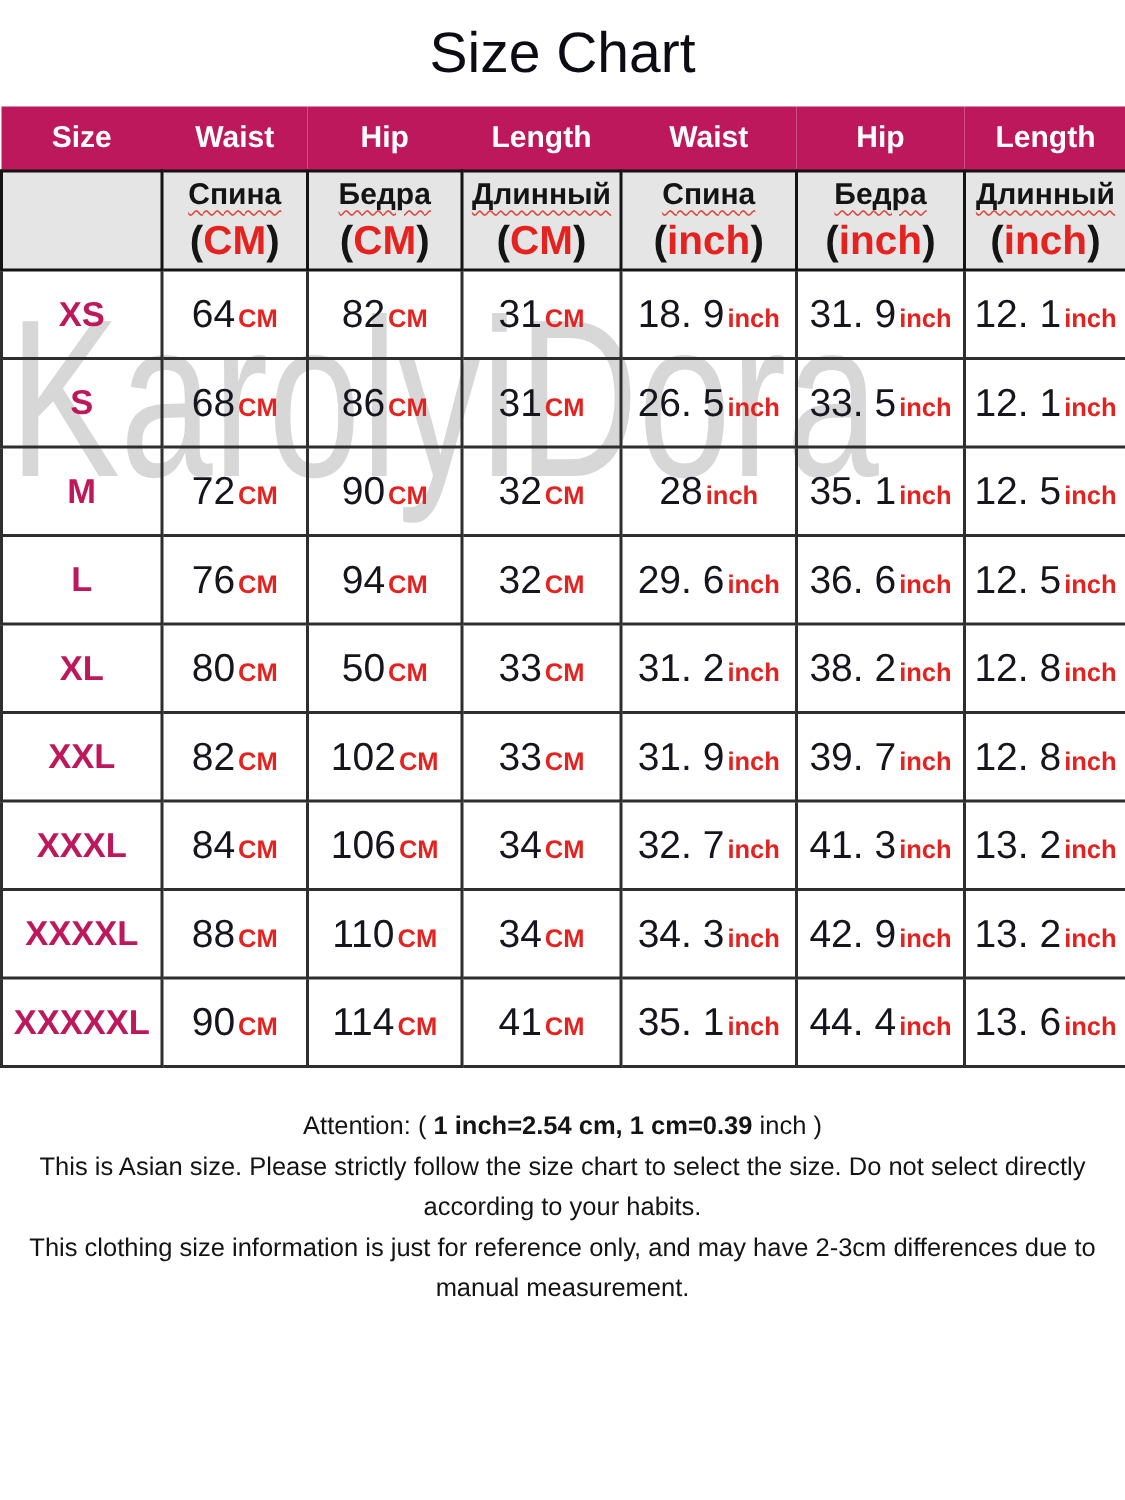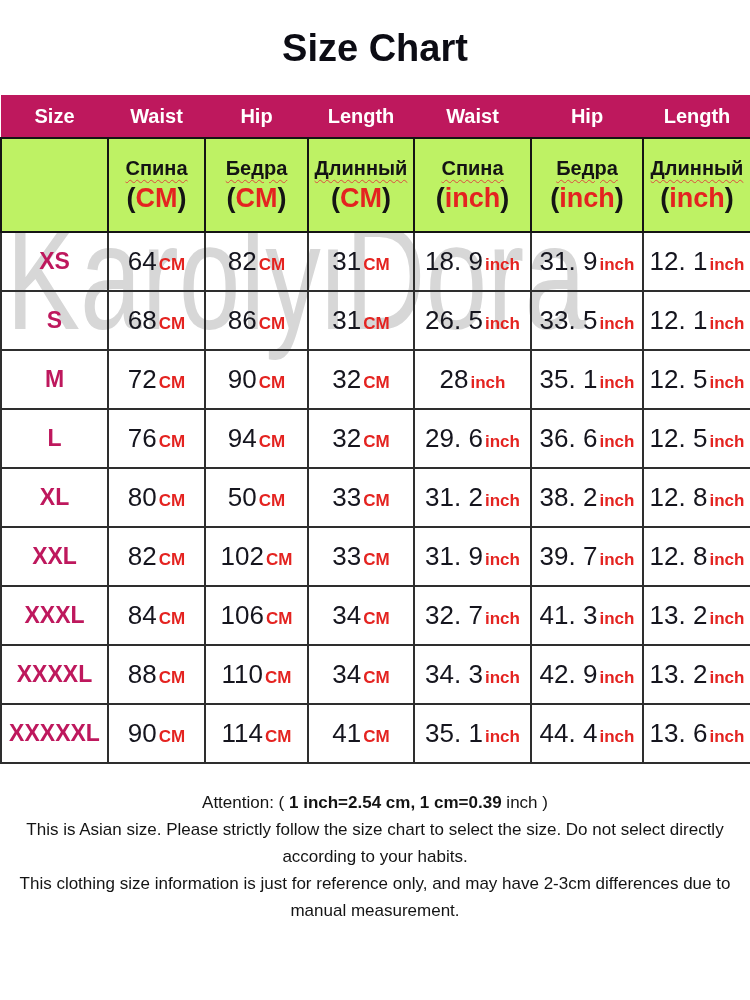--- a/index.html
+++ b/index.html
@@ -8,38 +8,38 @@
 
   .watermark{
     position:absolute;top:186px;left:6px;z-index:0;
     font-size:150px;line-height:1;font-weight:normal;
     color:#d7d7d7;white-space:nowrap;
     transform:scaleX(0.74);transform-origin:left top;
     letter-spacing:0;user-select:none;
   }
 
   .title{
-    position:relative;z-index:1;margin:16px;padding:11px 0 9px;
-    text-align:center;font-size:38px;font-weight:bold;color:#0c0c14;
+    position:relative;z-index:1;margin:4px;padding:11px 0 9px;
+    text-align:center;font-size:38px;font-weight:normal;color:#0c0c14;
     letter-spacing:0;
   }
 
   table.size-chart{
     position:relative;z-index:1;width:750px;
     border-collapse:collapse;table-layout:fixed;
   }
   thead tr.en th{
     background:#be185d;color:#ffffff;
     font-size:20px;font-weight:bold;height:40px;
     border:0;vertical-align:middle;
   }
   thead tr.ru th{
-    background:#bef264;height:60px;
+    background:#e5e5e5;height:60px;
     border:2px solid #141414;
-    text-align:center;vertical-align:middle;padding:16px 0;
+    text-align:center;vertical-align:middle;padding:2px 0;
   }
   .ru-word{
     font-size:20px;font-weight:bold;color:#141414;
     text-decoration:underline wavy #dd4a40;
     text-decoration-thickness:1px;text-underline-offset:4px;
     display:inline-block;
   }
   .unit-line{font-size:27px;font-weight:bold;color:#141414;margin-top:3px;}
   .unit-line .u{color:#e42320;}
 

